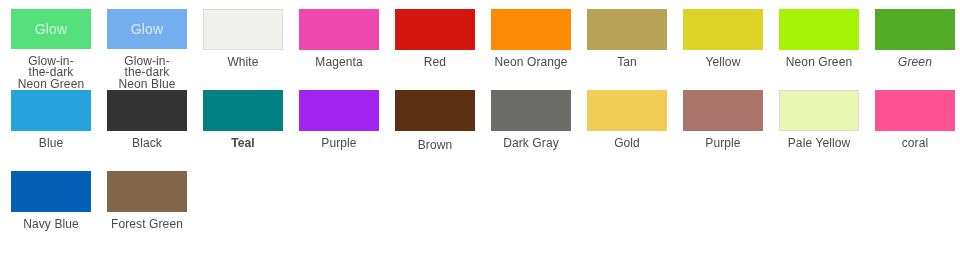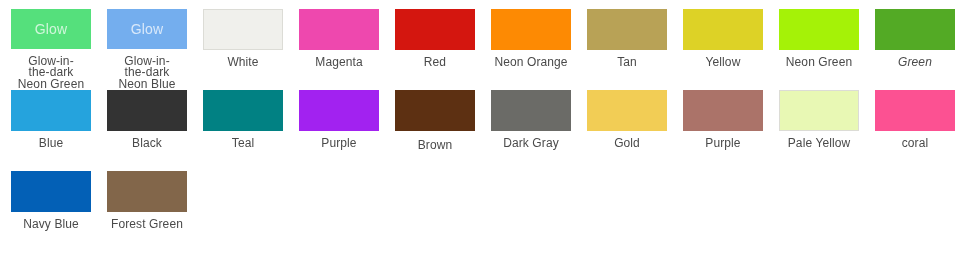--- a/index.html
+++ b/index.html
@@ -112,21 +112,21 @@
     <div class="swatch-cell">
       <div class="swatch-chip" style="background-color: rgb(37, 163, 221);"></div>
       <div class="swatch-label" style="color: rgb(74, 74, 74);">Blue</div>
     </div>
     <div class="swatch-cell">
       <div class="swatch-chip" style="background-color: rgb(51, 51, 51);"></div>
       <div class="swatch-label" style="color: rgb(74, 74, 74);">Black</div>
     </div>
     <div class="swatch-cell">
       <div class="swatch-chip" style="background-color: rgb(1, 129, 131);"></div>
-      <div class="swatch-label" style="color: rgb(74, 74, 74);">Teal</div>
+      <div class="swatch-label" style="color: rgb(74, 74, 74); font-weight: bold;">Teal</div>
     </div>
     <div class="swatch-cell">
       <div class="swatch-chip" style="background-color: rgb(162, 34, 240);"></div>
       <div class="swatch-label" style="color: rgb(74, 74, 74);">Purple</div>
     </div>
     <div class="swatch-cell">
       <div class="swatch-chip" style="background-color: rgb(93, 48, 18);"></div>
       <div class="swatch-label" style="color: rgb(74, 74, 74); margin-top: 9px;">Brown</div>
     </div>
     <div class="swatch-cell">

